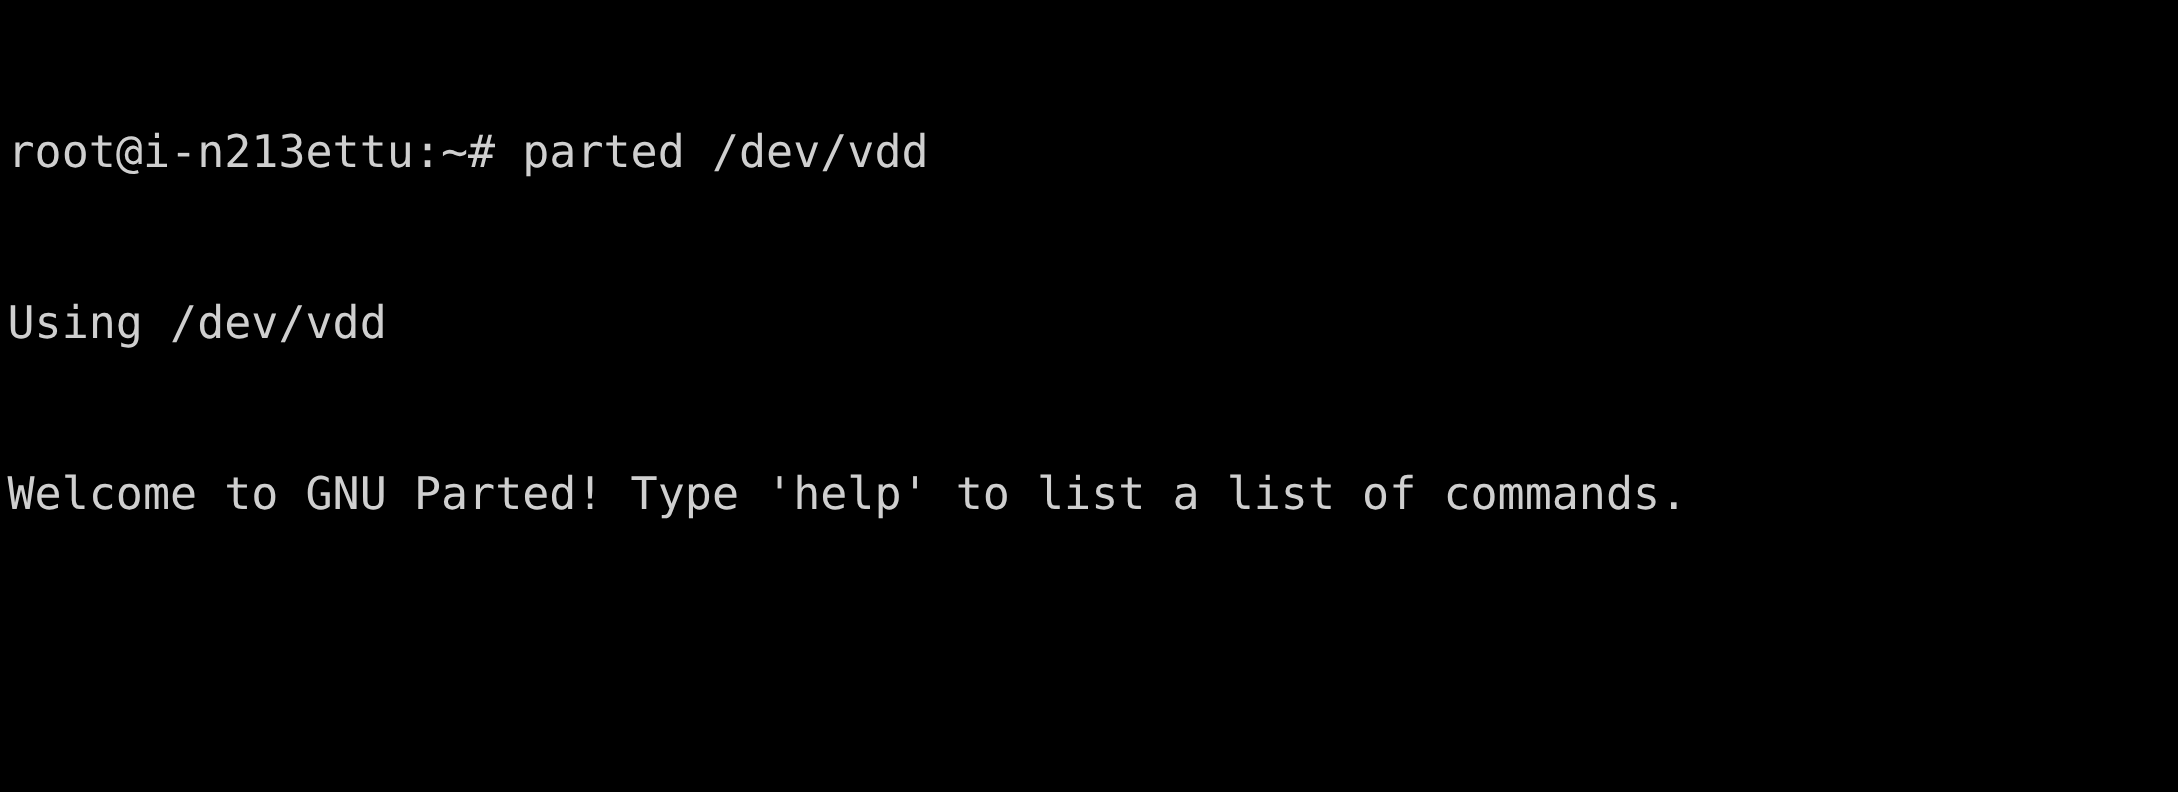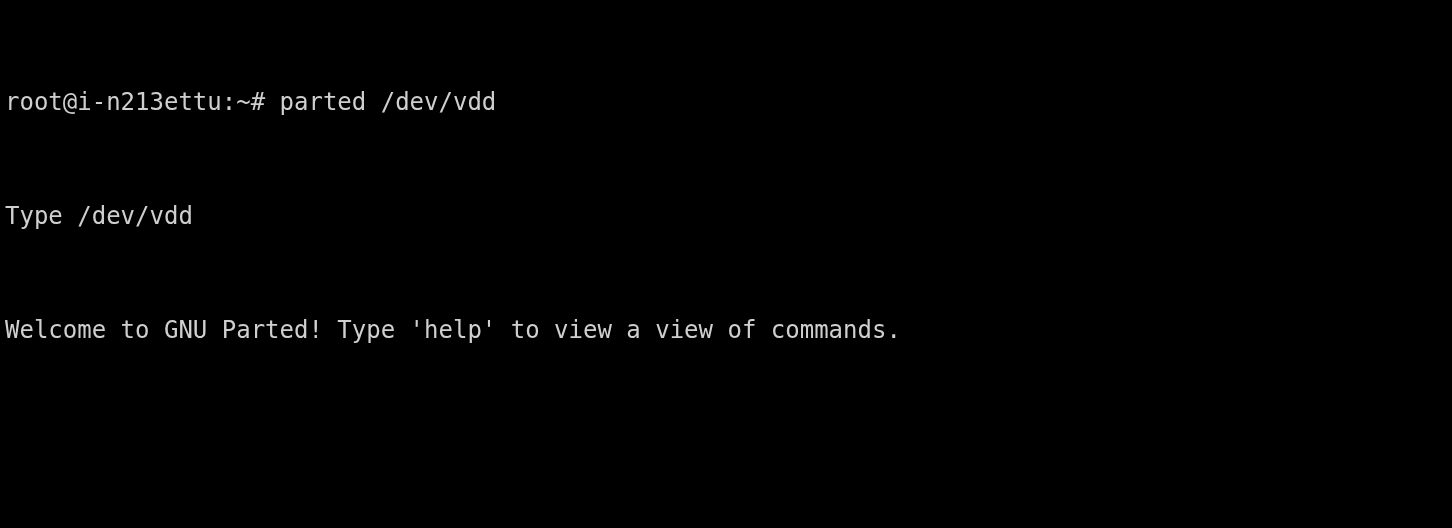--- a/index.html
+++ b/index.html
@@ -13,41 +13,41 @@
     height: 528px;
     overflow: hidden;
   }
   #terminal {
     width: 1452px;
     height: 528px;
     background: #000000;
     box-sizing: border-box;
     padding: 7px 0 0 5px;
     font-family: "DejaVu Sans Mono", "Liberation Mono", monospace;
-    font-size: 24px;
+    font-size: 30px;
     line-height: 38px;
     color: #cfcfcf;
     letter-spacing: 0;
     white-space: pre;
     -webkit-font-smoothing: antialiased;
   }
   .line {
     display: block;
     height: 38px;
     white-space: pre;
     font-variant-ligatures: none;
   }
 </style>
 </head>
 <body>
 
 <div id="terminal">
   <span class="line">root@i-n213ettu:~# parted /dev/vdd</span>
-  <span class="line">Type /dev/vdd</span>
-  <span class="line">Welcome to GNU Parted! Type 'help' to view a view of commands.</span>
+  <span class="line">Using /dev/vdd</span>
+  <span class="line">Welcome to GNU Parted! Type 'help' to list a list of commands.</span>
   
   
   
   
   
   
   
   
   
 </div>

